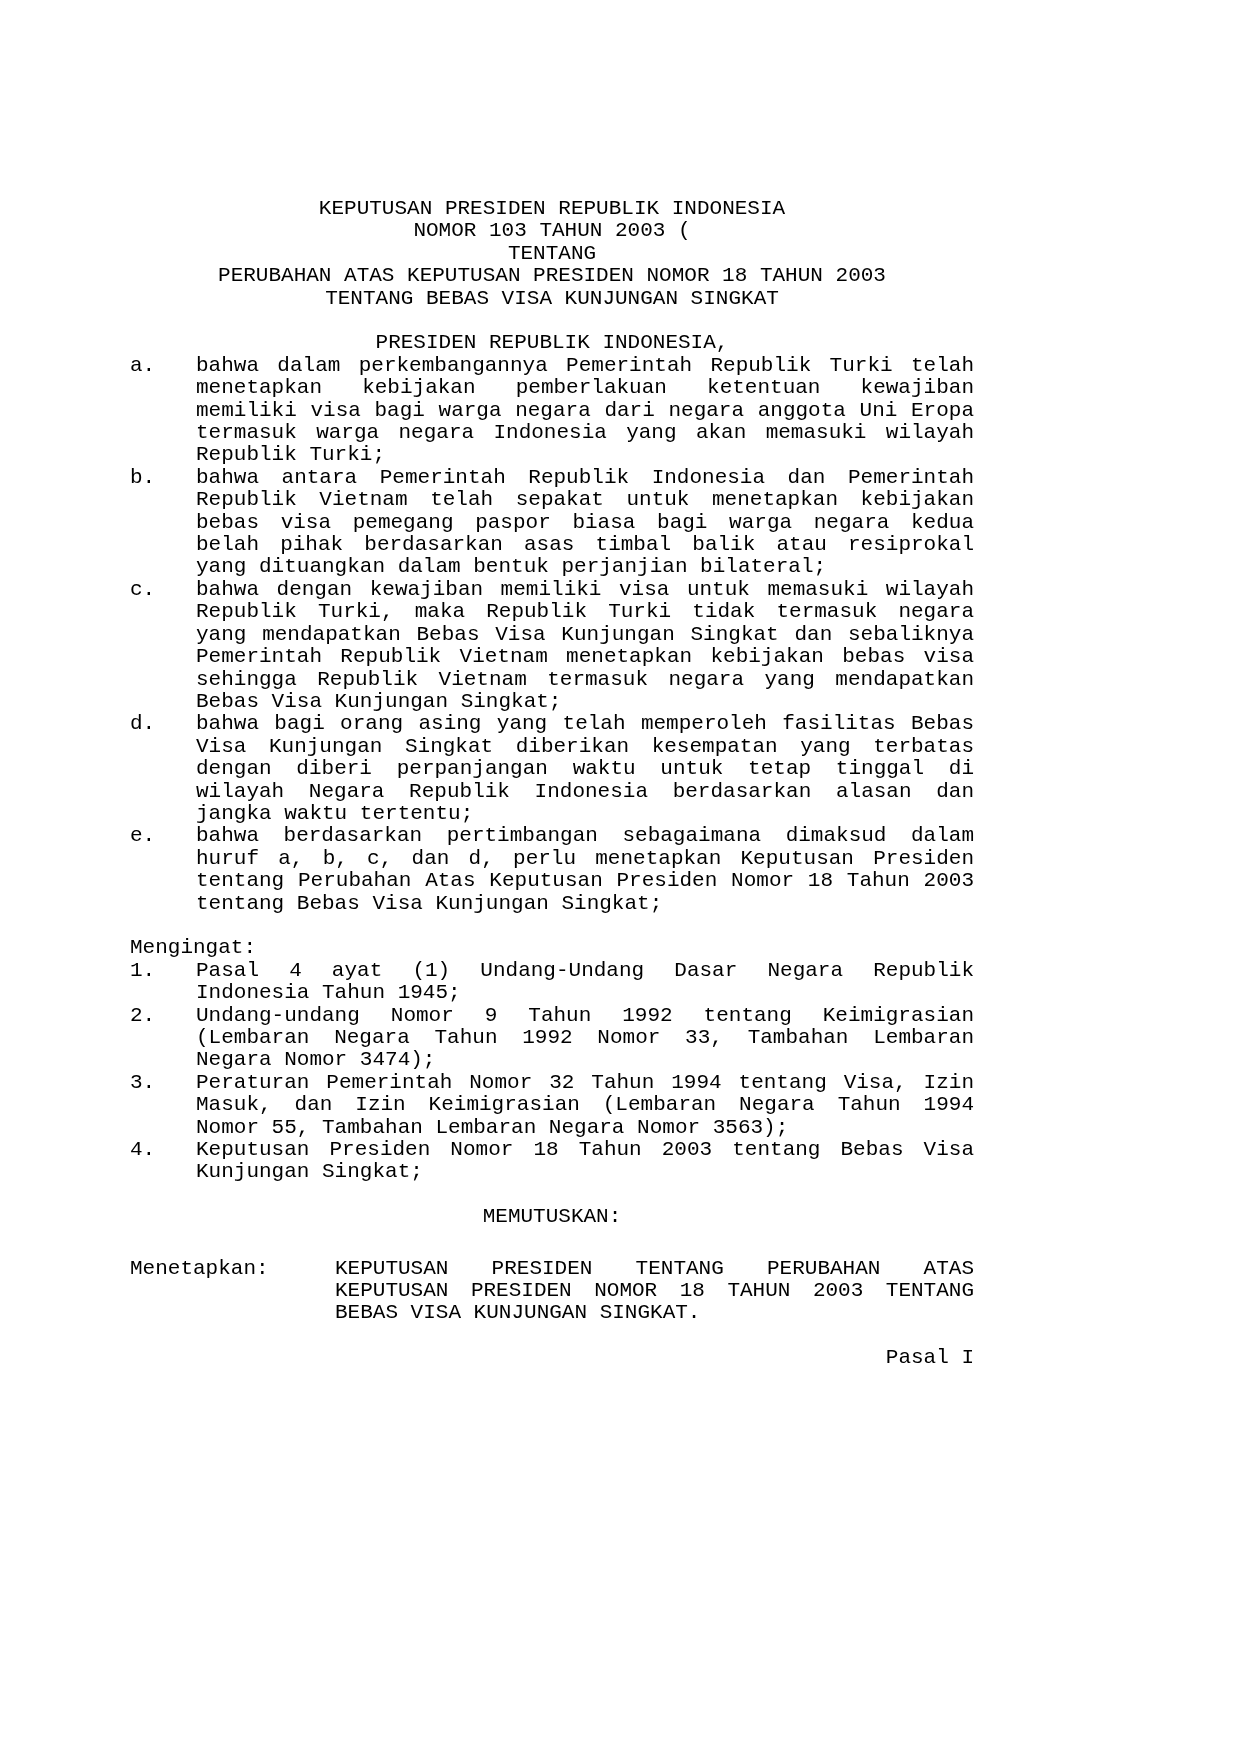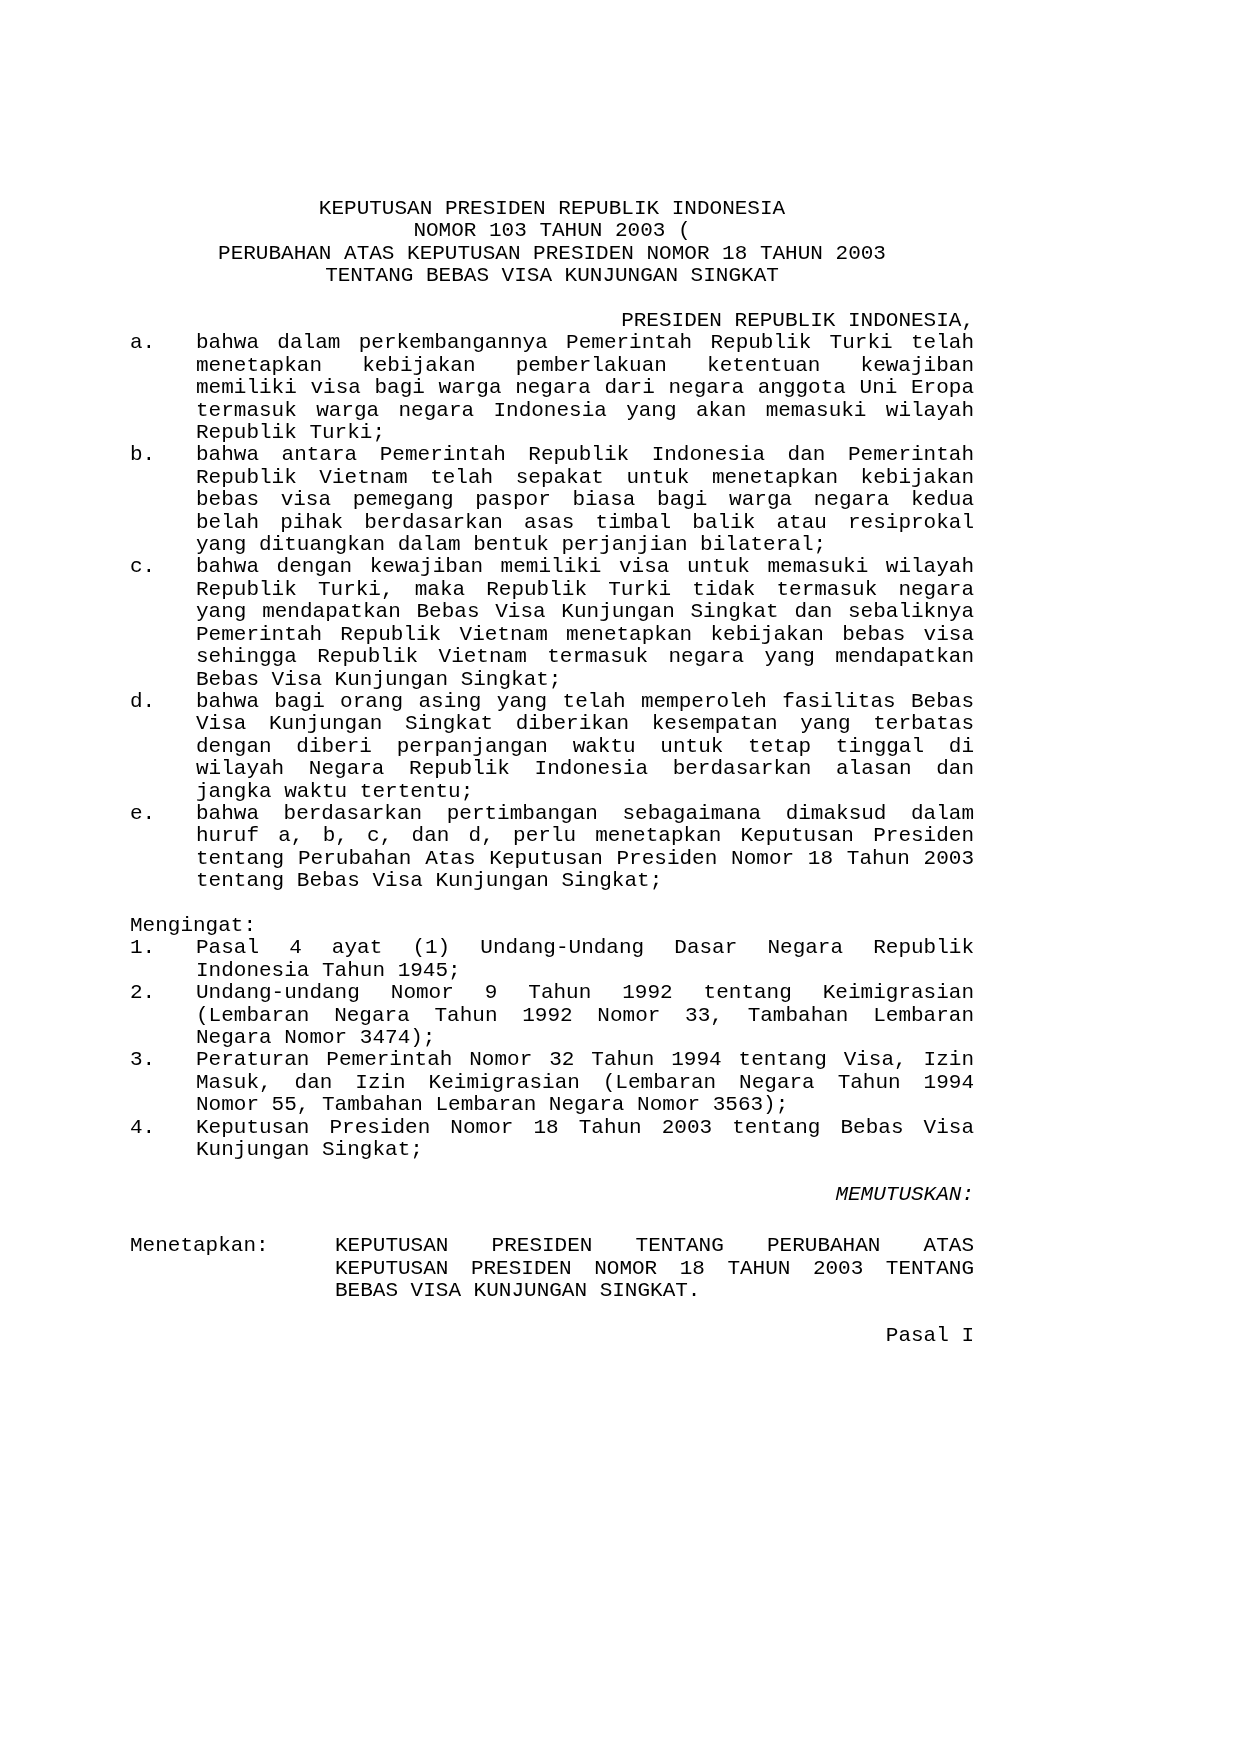--- a/index.html
+++ b/index.html
@@ -14,21 +14,21 @@
     box-sizing: border-box;
     background: #ffffff;
     color: #000000;
     font-family: "Liberation Mono", "DejaVu Sans Mono", monospace;
     font-size: 21px;
     line-height: 22.4px;
     padding: 198px 266px 0 130px;
     overflow: hidden;
   }
   .center {
-    text-align: right;
+    text-align: center;
   }
   .title-block div {
     text-align: center;
     white-space: nowrap;
   }
   .issuer-line {
     margin-top: 22.4px;
   }
   .section-label {
     margin-top: 22.4px;
@@ -41,22 +41,21 @@
     flex: 0 0 66px;
     width: 66px;
   }
   .list-item .itext {
     flex: 1 1 auto;
     text-align: justify;
   }
   .memutuskan-heading {
     margin-top: 22.4px;
     margin-bottom: 24px;
-    text-align: right;
-    font-style: italic;
+    text-align: center;
   }
   .menetapkan-block {
     display: flex;
     align-items: flex-start;
     margin-top: 29px;
   }
   .menetapkan-block .mlabel {
     flex: 0 0 205px;
     width: 205px;
   }
@@ -70,20 +69,21 @@
   }
 </style>
 </head>
 <body>
 
 <div class="page">
 
   <div class="title-block">
     <div>KEPUTUSAN PRESIDEN REPUBLIK INDONESIA</div>
     <div>NOMOR 103 TAHUN 2003 (</div>
+    <div>TENTANG</div>
     <div>PERUBAHAN ATAS KEPUTUSAN PRESIDEN NOMOR 18 TAHUN 2003</div>
     <div>TENTANG BEBAS VISA KUNJUNGAN SINGKAT</div>
   </div>
 
   <div class="center issuer-line">PRESIDEN REPUBLIK INDONESIA,</div>
 
 
   <div class="list">
     <div class="list-item">
       <span class="marker">a.</span>

